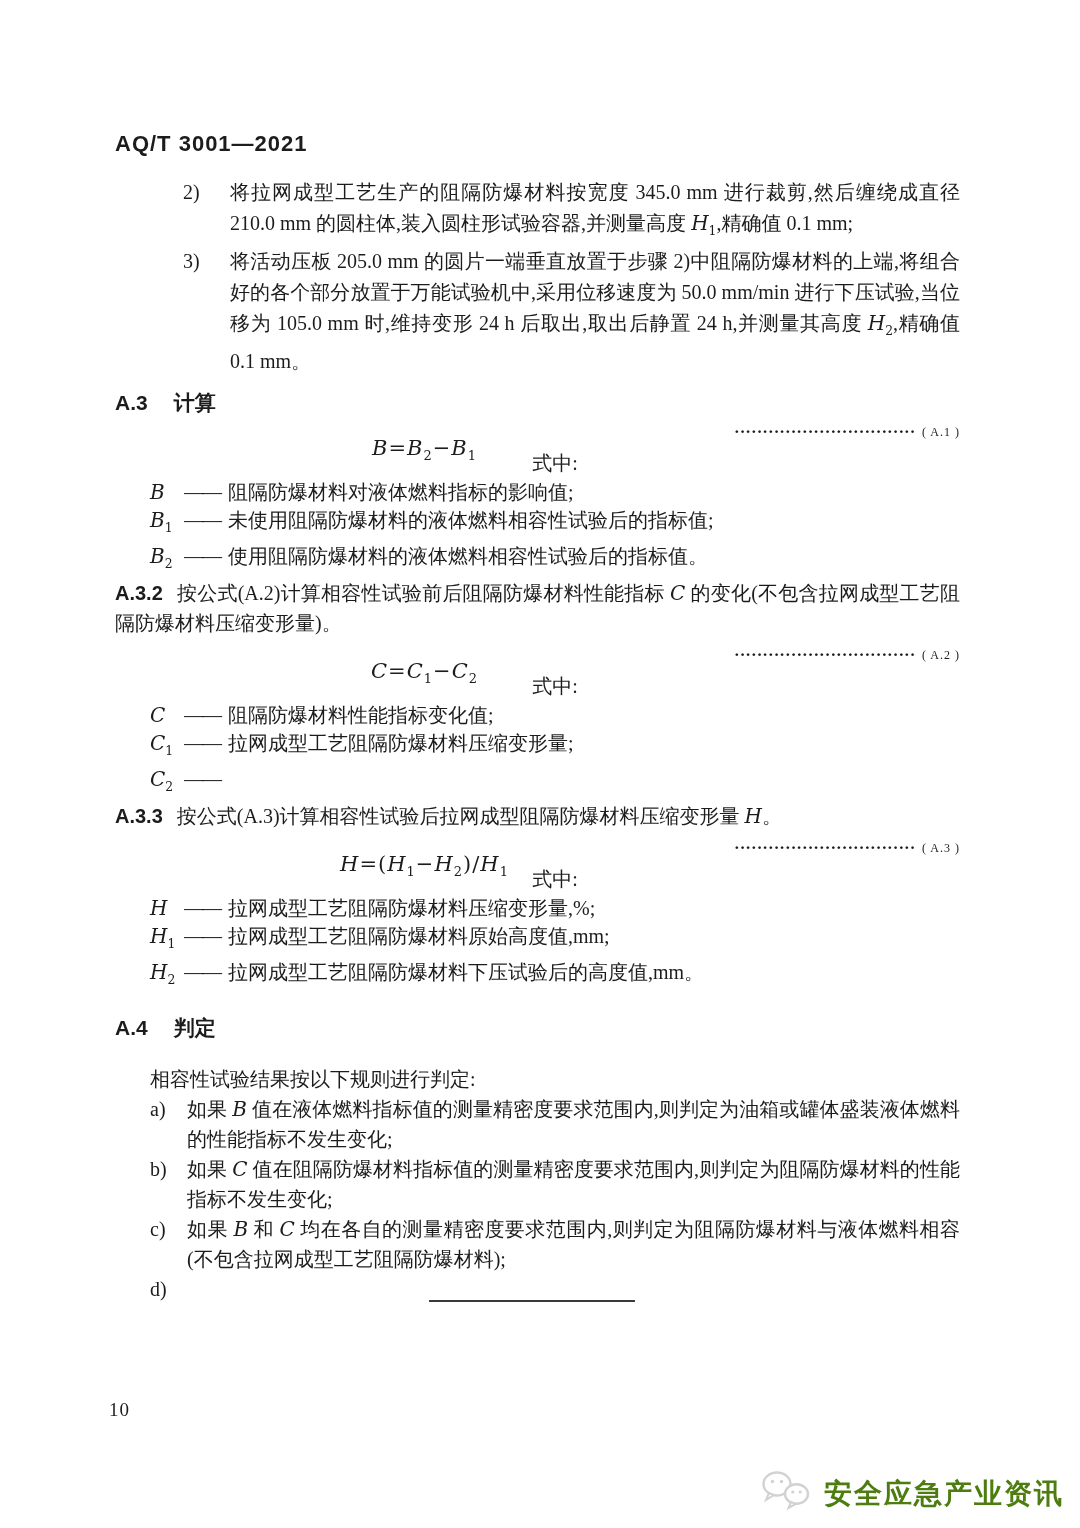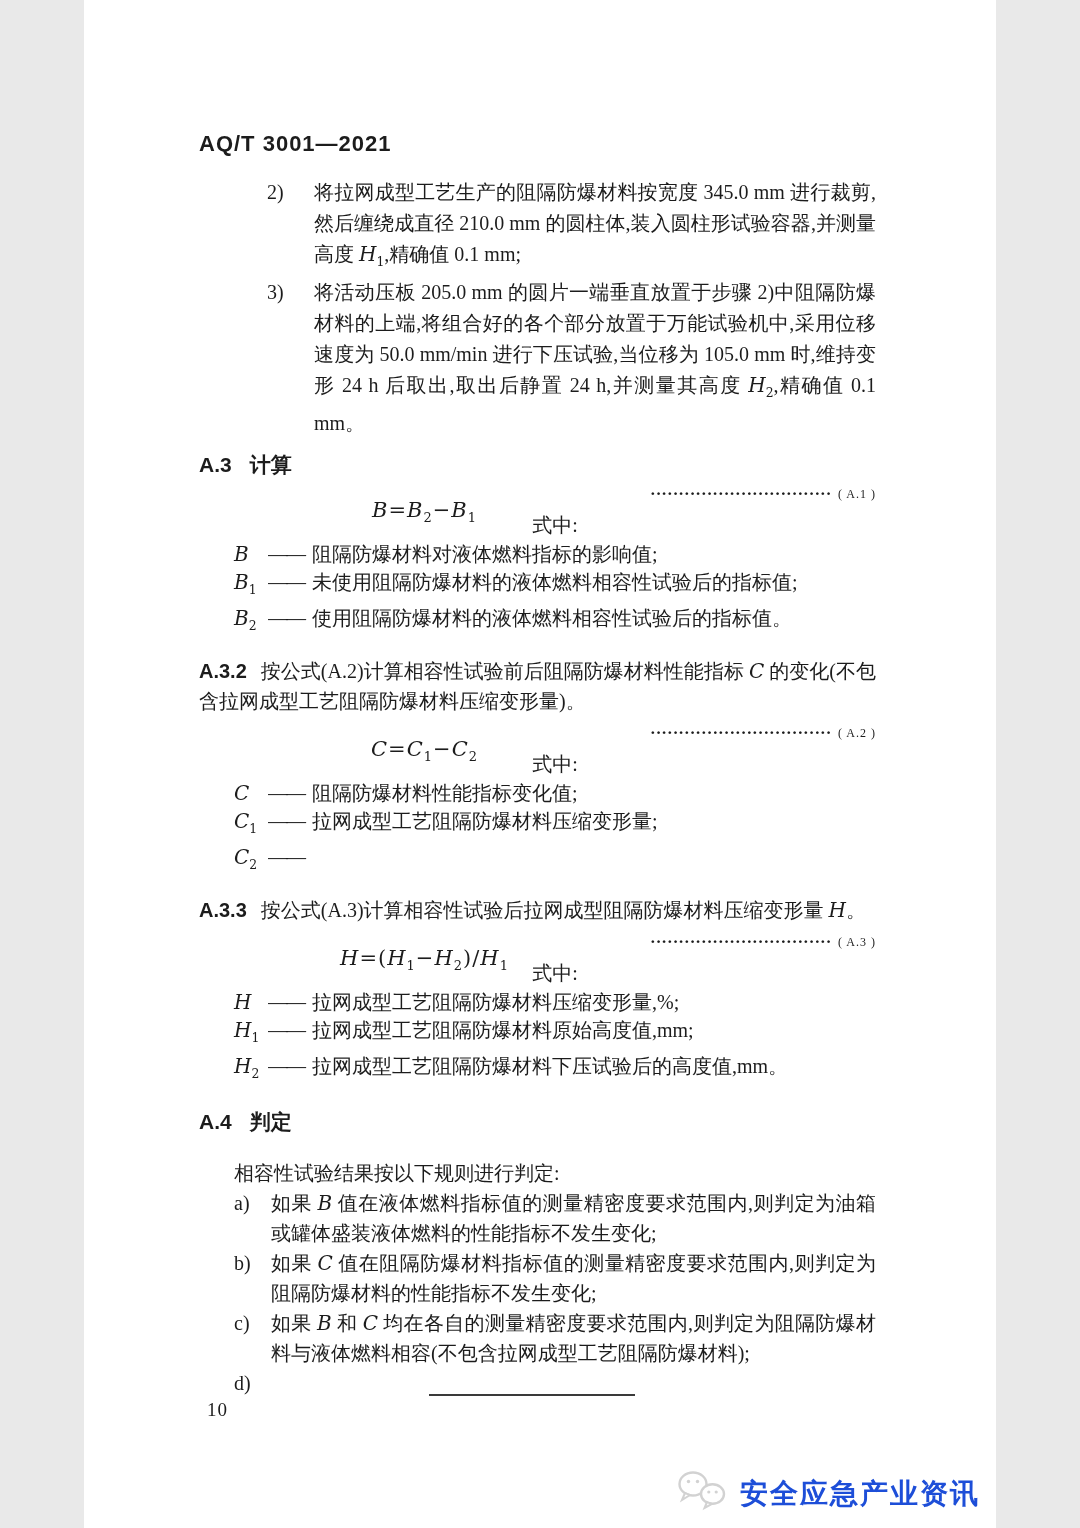--- a/index.html
+++ b/index.html
@@ -1,18 +1,18 @@
 <!DOCTYPE html>
 <html lang="zh"><head>
 <meta charset="utf-8">
 <style>
   html,body{margin:0;padding:0;background:#e9e9e9;}
   .page{
     position:relative;
-    width:912px;height:1528px;
+    width:1080px;height:1528px;
     margin:0 auto;
     background:#ffffff;
     font-family:"Liberation Serif","DejaVu Serif",serif;
     color:#1c1c1c;
     overflow:hidden;
   }
   .content{padding:133px 120px 0 115px;}
 
   .std-number{
     font-family:"Liberation Sans","DejaVu Sans",sans-serif;
@@ -25,25 +25,25 @@
     position:relative;padding-left:115px;
     font-size:20px;line-height:31px;text-align:justify;
   }
   .step .marker{position:absolute;left:68px;top:0;}
 
   h2.sec{
     margin:14px 0 0 0;
     font-family:"Liberation Sans","DejaVu Sans",sans-serif;
     font-weight:bold;font-size:21px;line-height:24px;
   }
-  h2.sec .num{margin-right:18px;}
+  h2.sec .num{margin-right:26px;}
   h2.a4{margin-top:22px;}
 
   .clause{margin:24px 0 0 0;font-size:20px;line-height:30px;text-align:justify;}
-  .clause.tight{margin-top:16px;}
+  .clause.tight{margin-top:0;}
   .clause .label{
     font-family:"Liberation Sans","DejaVu Sans",sans-serif;
     font-weight:bold;margin-right:14px;
   }
 
   .formula-row{display:flex;align-items:center;height:34px;font-size:21px;}
   .f-spacer{flex:1;}
   .f-expr{font-family:"DejaVu Serif",serif;letter-spacing:1px;margin-top:35px;}
   .f-dots{
     width:188px;overflow:hidden;white-space:nowrap;
@@ -69,28 +69,28 @@
     font-size:20px;line-height:30px;text-align:justify;
   }
   .rule .marker{position:absolute;left:0;top:0;}
 
   .end-line{
     width:206px;height:2px;background:#3a3a3a;
     margin:26px auto 0 auto;position:relative;left:-6px;
   }
 
   .page-number{
-    position:absolute;left:123px;top:1399px;
+    position:absolute;left:109px;top:1399px;
     font-size:19px;letter-spacing:1px;
   }
 
   .footer-watermark{
     position:absolute;right:16px;bottom:10px;
     display:flex;align-items:center;gap:10px;
-    color:#1d4ed8;
+    color:#4d7c0f;
     font-family:"Liberation Sans","DejaVu Sans",sans-serif;
     font-weight:bold;font-size:28px;letter-spacing:2px;
     text-shadow:1px 1px 0 #ffffff;
     user-select:none;
   }
 </style>
 </head>
 <body>
 
 <div class="page">

